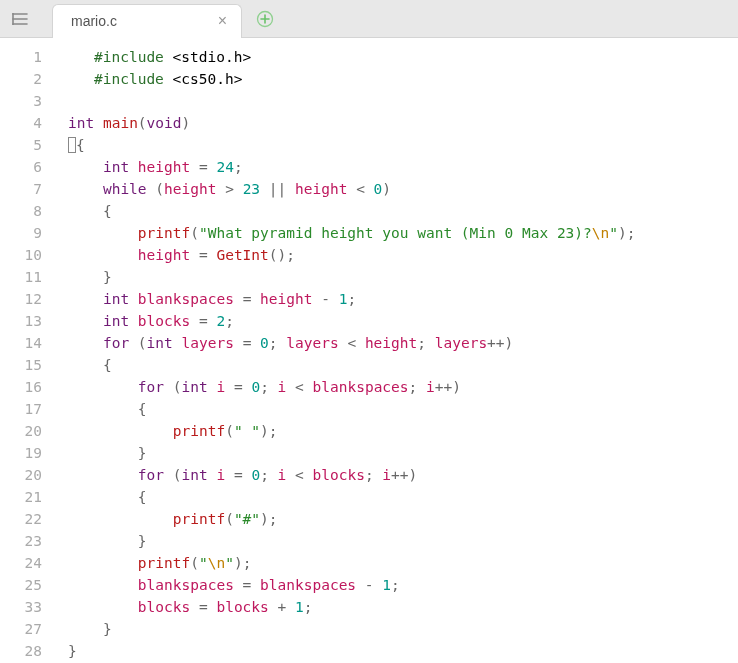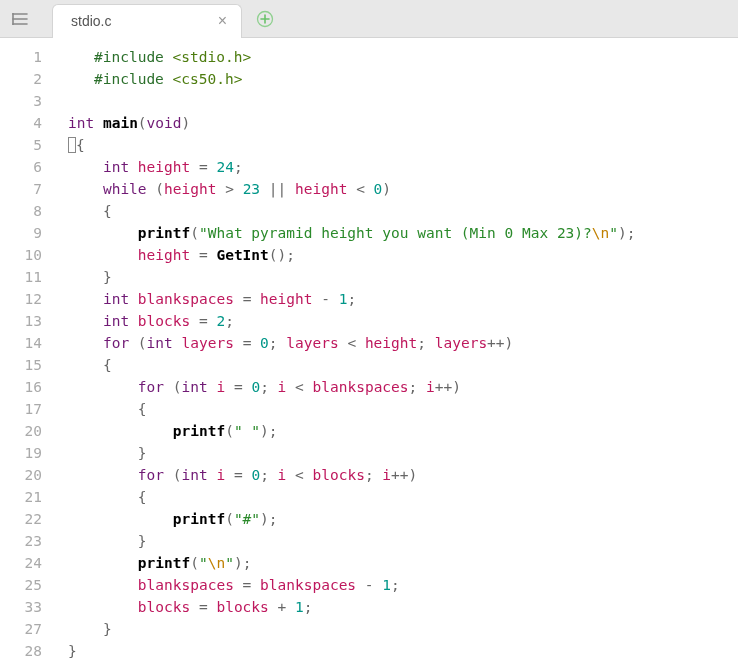--- a/index.html
+++ b/index.html
@@ -88,42 +88,42 @@
   .cursor-box {
     display: inline-block;
     border: 1px solid #888;
     width: 8px;
     height: 16px;
     vertical-align: middle;
     margin-top: -2px;
   }
   
   .t-pp   { color: #2b6f2b; margin-left: 26px; }     
-  .t-hdr  { color: #4d7c0f; }     
+  .t-hdr  { color: #000000; }     
   .t-kw   { color: #701a75; }     
-  .t-fn   { color: #000000; font-weight: bold; }        
+  .t-fn   { color: #b91c1c; }        
   .t-num  { color: #009688; }     
   .t-str  { color: #2b8a2b; }     
   .t-esc  { color: #c08000; }     
   .t-op   { color: #666; }        
   .t-id   { color: #be185d; }
   .t-pun  { color: #666; }
 </style>
 </head>
 <body>
 
 <div class="tabbar">
   <div class="menu-icon">
     <svg width="18" height="18" viewBox="0 0 18 18">
         <path d="M2 4h14M2 9h14M2 14h14" stroke="#888" stroke-width="1.6" fill="none" stroke-linecap="round"></path>
         <path d="M2 3v12" stroke="#888" stroke-width="1.6"></path>
       </svg>
   </div>
   <div class="tab">
-    <span class="tab-label">stdio.c</span>
+    <span class="tab-label">mario.c</span>
     <span class="tab-close">×</span>
   </div>
   <div class="add-tab">
     <svg width="18" height="18" viewBox="0 0 18 18">
         <circle cx="9" cy="9" r="7.5" stroke="#8fd08f" stroke-width="1.3" fill="none"></circle>
         <path d="M9 5v8M5 9h8" stroke="#6ac26a" stroke-width="1.6" stroke-linecap="round"></path>
       </svg>
   </div>
 </div>
 

